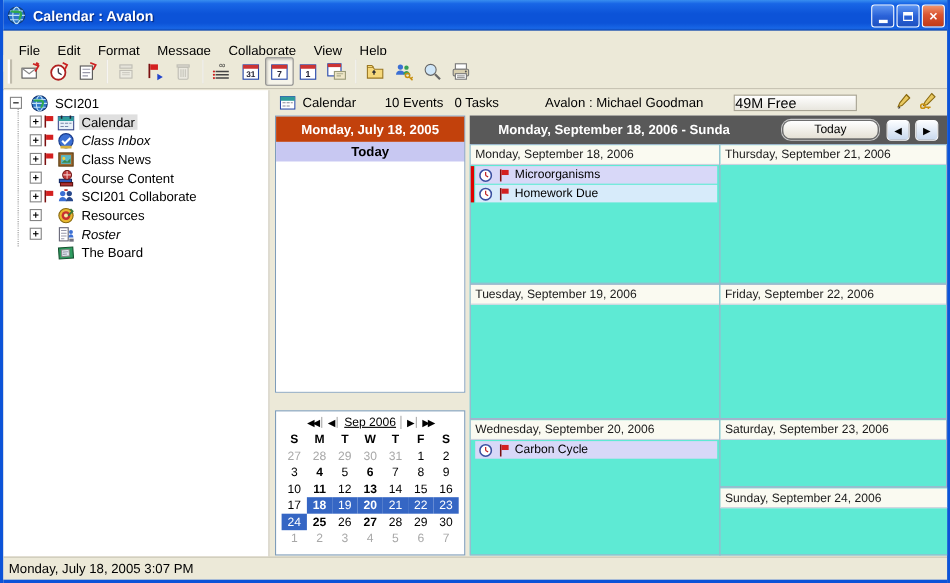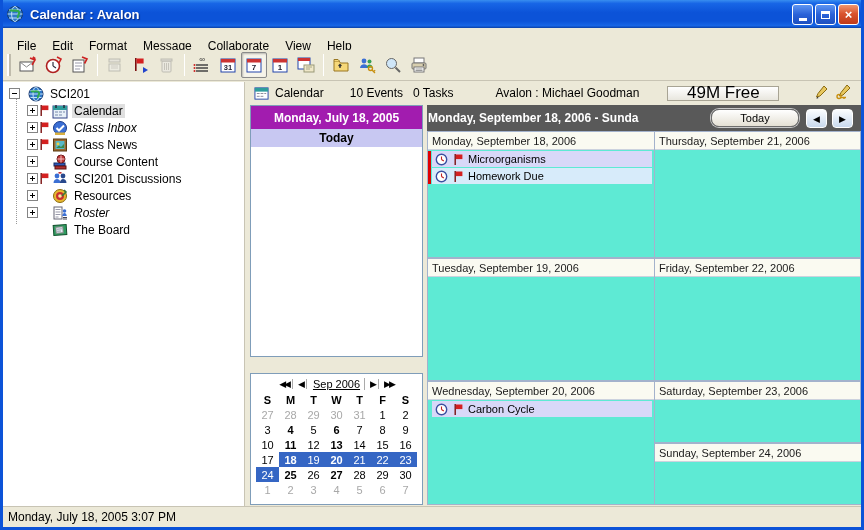--- a/index.html
+++ b/index.html
@@ -44,45 +44,45 @@
   .treedots{position:absolute;border-left:1px dotted #9a9a9a;}
   
   .mainheader{position:absolute;left:243px;top:82px;width:615px;height:22px;background:#ECE9D8;
     display:flex;align-items:center;font-size:12px;color:#000;}
   .mh-ico{margin-left:8px;}
   .mh-title{margin-left:6px;}
   .mh-events{margin-left:26px;}
   .mh-tasks{margin-left:10px;}
   .mh-account{margin-left:42px;}
   .storagebox{margin-left:28px;width:112px;height:15px;border:1px solid #A8A494;background:linear-gradient(180deg,#FFFFFF,#E8E6DE);
-    display:flex;align-items:center;justify-content:center;font-size:17px;}
+    display:flex;align-items:center;justify-content:flex-start;font-size:13px;}
   .pencils{position:absolute;right:8px;top:2px;display:flex;gap:6px;}
   
   .daypanel{position:absolute;left:247px;top:105px;width:173px;height:252px;border:1px solid #7F9DB9;background:#fff;display:flex;flex-direction:column;}
-  .darkhdr{background:#a21caf;color:#fff;font-weight:bold;font-size:12px;display:flex;align-items:center;}
+  .darkhdr{background:#c2410c;color:#fff;font-weight:bold;font-size:12px;display:flex;align-items:center;}
   .daypanel .darkhdr{height:23px;justify-content:center;flex:none;}
   .todaybar{height:18px;background:#C8C8F2;font-weight:bold;font-size:12px;display:flex;align-items:center;justify-content:center;flex:none;}
   .daypanel .body{flex:1;background:#fff;}
   
   .minical{position:absolute;left:247px;top:373px;width:173px;height:132px;border:1px solid #7F9DB9;background:#fff;
     display:flex;flex-direction:column;padding-top:2px;}
   .mc-nav{height:16px;display:flex;align-items:center;justify-content:center;font-size:9px;gap:2px;}
   .mc-arrow{color:#000;letter-spacing:-2px;padding:0 3px;border-right:1px solid #aaa;line-height:10px;}
   .mc-arrow.last{border-right:none;}
   .mc-month{font-size:11px;text-decoration:underline;padding:0 4px;border-right:1px solid #aaa;}
   .mc-row{display:flex;justify-content:center;}
   .mc-cell{width:23px;height:15px;display:flex;align-items:center;justify-content:center;font-size:11px;}
   .mc-hdr .mc-cell{font-weight:bold;}
   .mc-cell.dim{color:#A8A8A8;}
   .mc-cell.b{font-weight:bold;}
   .mc-cell.sel{background:#3566C4;color:#fff;}
   
   .weekpanel{position:absolute;left:424px;top:105px;width:434px;height:400px;background:#fff;}
   .weekhdr{position:absolute;left:0;top:0;width:434px;height:26px;background:#595959;color:#fff;font-weight:bold;
-    font-size:12px;display:flex;align-items:center;padding-left:1px;overflow:hidden;white-space:nowrap;}
+    font-size:12px;display:flex;align-items:center;padding-left:26px;overflow:hidden;white-space:nowrap;}
   .todaybtn{position:absolute;right:62px;top:4px;width:88px;height:18px;border-radius:8px;
     border:1px solid #6E6E6E;background:linear-gradient(180deg,#FFFFFF,#E4E0D4);color:#000;font-weight:normal;
     font-size:11px;display:flex;align-items:center;justify-content:center;box-shadow:0 0 0 1px #C8C8C8;}
   .navarrow{position:absolute;top:4px;width:21px;height:19px;border-radius:4px;border:1px solid #fff;
     background:linear-gradient(180deg,#FBFDFF,#C9D9EE);display:flex;align-items:center;justify-content:center;
     font-size:9px;color:#000;}
   .navarrow.prev{right:34px;}
   .navarrow.next{right:8px;}
   .daycell{position:absolute;background:#5eead4;border:1px solid #A3B2CC;}
   .dc-hdr{height:18px;background:#FAFAF1;border-bottom:1px solid #CCD2DE;font-size:11px;color:#1a1a1a;
@@ -368,21 +368,21 @@
         </span>
         <span class="ticon">
           <svg width="16" height="16" viewBox="0 0 16 16">
             <circle cx="5" cy="5" r="2.4" fill="#3B6FD4"></circle>
             <path d="M1.5 12c0-2.8 1.8-4 3.5-4s3.5 1.2 3.5 4z" fill="#3B6FD4"></path>
             <circle cx="11" cy="5" r="2.4" fill="#28488C"></circle>
             <path d="M7.8 12c.4-2.6 1.7-4 3.2-4 1.8 0 3.5 1.4 3.5 4z" fill="#28488C"></path>
             <rect x="6.5" y="1" width="3" height="1.6" fill="#C03030"></rect>
           </svg>
         </span>
-        <span class="tlabel">SCI201 Discussions</span>
+        <span class="tlabel">SCI201 Collaborate</span>
       </div>
       <div class="treerow" style="left: 24px; top: 105px;">
         <span class="expandbox">
           <i class="h"></i>
           <i class="v"></i>
         </span>
         <span class="flagslot"></span>
         <span class="ticon">
           <svg width="16" height="16" viewBox="0 0 16 16">
             <circle cx="8" cy="8" r="6.5" fill="#E8B830" stroke="#8A6A10"></circle>

